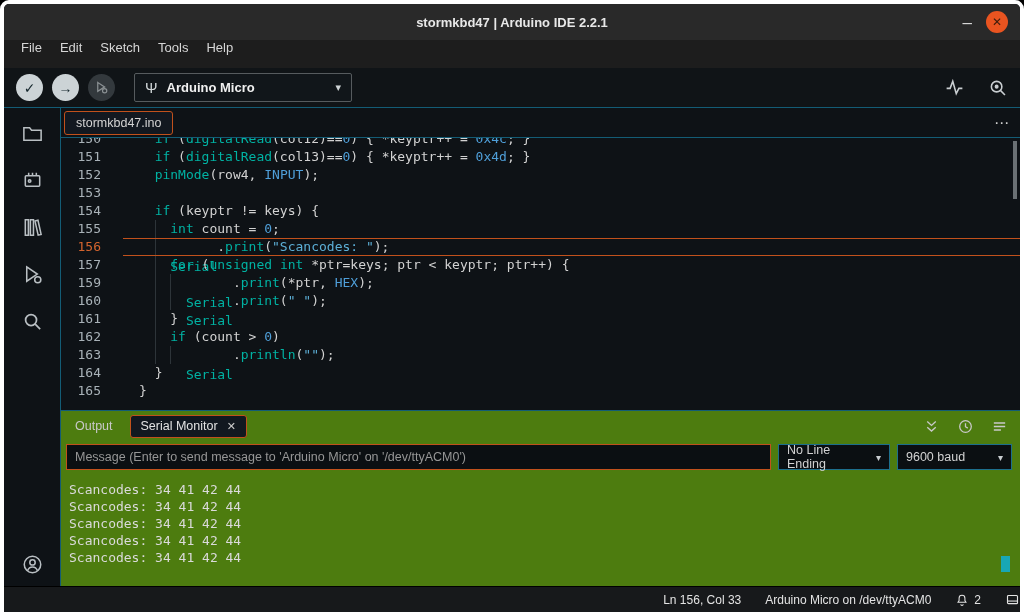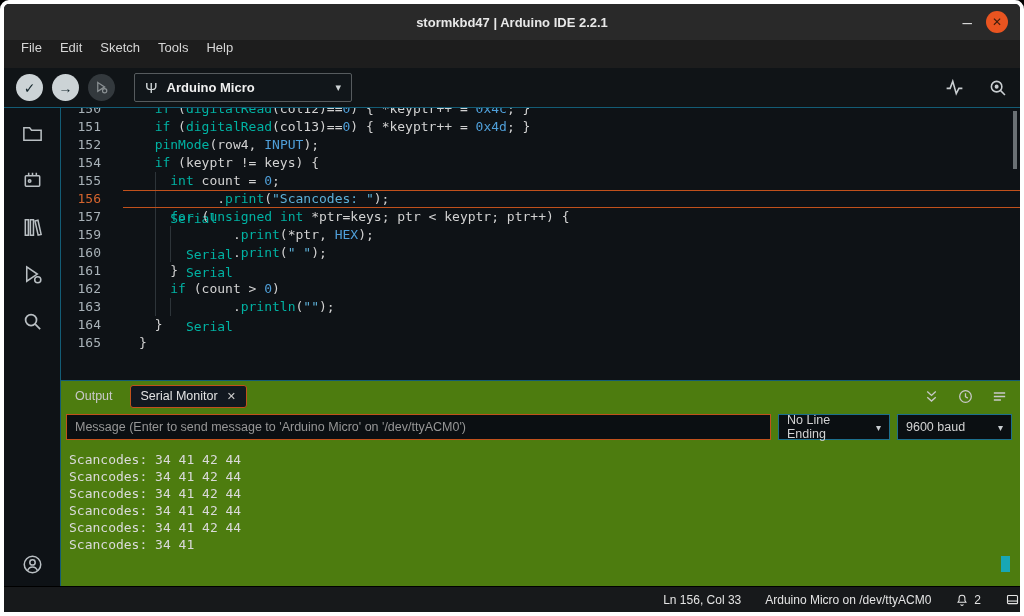--- a/index.html
+++ b/index.html
@@ -184,34 +184,44 @@
         <svg width="23" height="23" viewBox="0 0 24 24" fill="none" stroke="currentColor" stroke-width="1.6">
             <circle cx="12" cy="12" r="8.6"></circle>
             <circle cx="12" cy="9.8" r="2.8"></circle>
             <path d="M6.8 18.4c1.1-2.8 3-3.9 5.2-3.9s4.1 1.1 5.2 3.9"></path>
           </svg>
       </span>
     </div>
 
     <div class="main-col">
 
+      <div class="tabbar">
+        <div class="file-tab">
+          <span>stormkbd47.ino</span>
+        </div>
+        <span class="tab-overflow">⋯</span>
+      </div>
 
       <div class="editor">
         <div class="code-scroll">
             <div class="code-line">
               <span class="gutter">150</span>
               <span class="line-body"><span class="ind"></span><span class="t-kw">if</span><span class="t-pl"> (</span><span class="t-fn">digitalRead</span><span class="t-pl">(col12)==</span><span class="t-num">0</span><span class="t-pl">) { *keyptr++ = </span><span class="t-num">0x4c</span><span class="t-pl">; }</span></span>
             </div>
             <div class="code-line">
               <span class="gutter">151</span>
               <span class="line-body"><span class="ind"></span><span class="t-kw">if</span><span class="t-pl"> (</span><span class="t-fn">digitalRead</span><span class="t-pl">(col13)==</span><span class="t-num">0</span><span class="t-pl">) { *keyptr++ = </span><span class="t-num">0x4d</span><span class="t-pl">; }</span></span>
             </div>
             <div class="code-line">
               <span class="gutter">152</span>
               <span class="line-body"><span class="ind"></span><span class="t-fn">pinMode</span><span class="t-pl">(row4, </span><span class="t-const">INPUT</span><span class="t-pl">);</span></span>
+            </div>
+            <div class="code-line">
+              <span class="gutter">153</span>
+              <span class="line-body"></span>
             </div>
             <div class="code-line">
               <span class="gutter">154</span>
               <span class="line-body"><span class="ind"></span><span class="t-kw">if</span><span class="t-pl"> (keyptr != keys) {</span></span>
             </div>
             <div class="code-line">
               <span class="gutter">155</span>
               <span class="line-body"><span class="ind"></span><span class="ind g"></span><span class="t-kw">int</span><span class="t-pl"> count = </span><span class="t-num">0</span><span class="t-pl">;</span></span>
             </div>
             <div class="code-line">
@@ -292,21 +302,20 @@
             <span class="dd-caret">▾</span>
           </div>
         </div>
 
         <div class="panel-output">
             <div class="serial-line">Scancodes: 34 41 42 44</div>
             <div class="serial-line">Scancodes: 34 41 42 44</div>
             <div class="serial-line">Scancodes: 34 41 42 44</div>
             <div class="serial-line">Scancodes: 34 41 42 44</div>
             <div class="serial-line">Scancodes: 34 41 42 44</div>
-            <div class="serial-line">Scancodes: 34 41</div>
             <div class="serial-thumb"></div>
           </div>
       </div>
     </div>
   </div>
 
   <div class="statusbar">
     <span>Ln 156, Col 33</span>
     <span>Arduino Micro on /dev/ttyACM0</span>
     <span class="sb-group">

